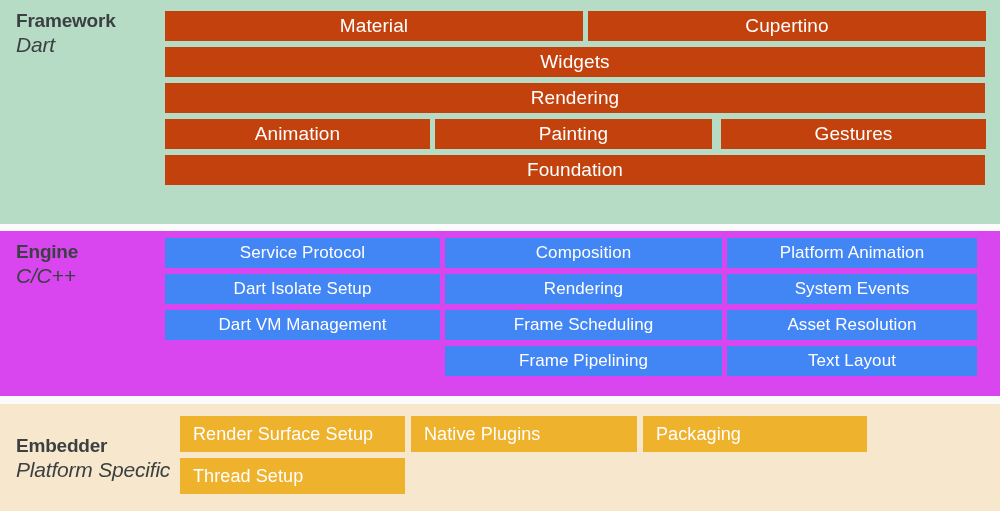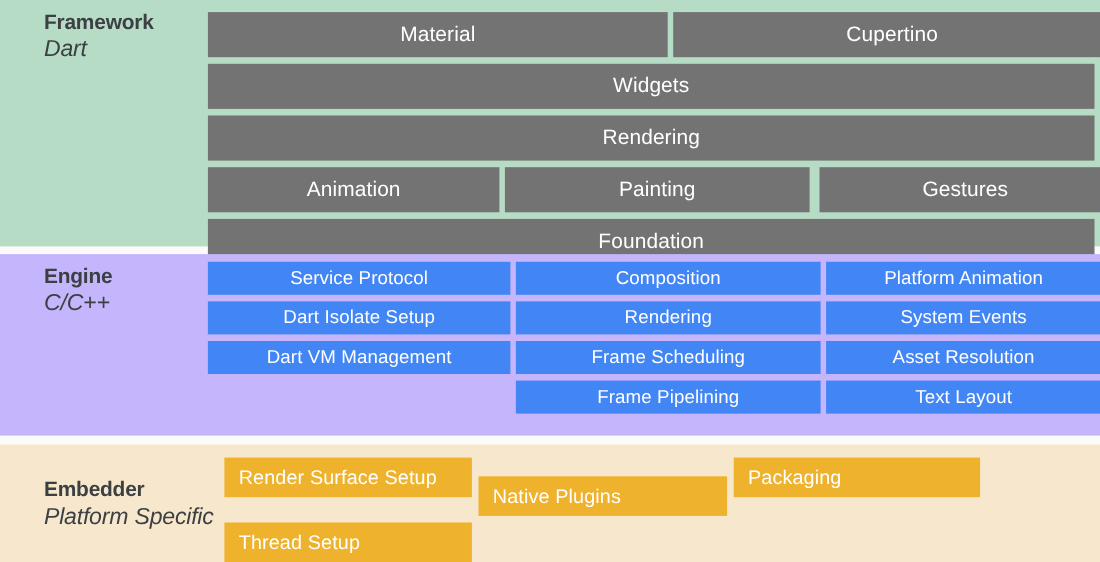--- a/index.html
+++ b/index.html
@@ -21,31 +21,30 @@
   }
 
   
   .layer {
     position: absolute;
     left: 0;
     width: 1000px;
     display: flex;
     align-items: stretch;
     box-sizing: border-box;
-    padding-left: 24px;
   }
   .layer-framework {
     top: 0;
     height: 224px;
     background: #b7dcc5;
   }
   .layer-engine {
     top: 231px;
     height: 165px;
-    background: #c4b5fd;
+    background: #d946ef;
     justify-content: space-between;
   }
   .layer-embedder {
     top: 404px;
     height: 107px;
     background: #f7e8cd;
   }
 
   
   .layer-label {
@@ -93,22 +92,22 @@
   
   .box {
     box-sizing: border-box;
     color: #ffffff;
     display: flex;
     align-items: center;
     white-space: nowrap;
     overflow: hidden;
   }
   .box-green {
-    background: #737373;
-    height: 41px;
+    background: #c2410c;
+    height: 30px;
     font-size: 19px;
     justify-content: center;
     letter-spacing: 0.1px;
   }
   .box-blue {
     background: #4285f4;
     height: 30px;
     font-size: 17px;
     justify-content: center;
     letter-spacing: 0.1px;
@@ -151,21 +150,21 @@
   .en-col-2 { flex: 0 0 277px; }
   .en-col-3 { flex: 0 0 250px; }
   .en-col-2 { margin-left: 0; }
 
   
   .em-body { padding-top: 12px; }
   .em-row { display: flex; margin-bottom: 6px; }
   .em-row:last-child { margin-bottom: 0; }
   .em-gap { width: 6px; flex: 0 0 6px; }
   .em-render { flex: 0 0 225px; }
-  .em-native { flex: 0 0 226px; margin-top: 17px; }
+  .em-native { flex: 0 0 226px; }
   .em-packaging { flex: 0 0 224px; }
   .em-thread { flex: 0 0 225px; }
   .em-eventloop { flex: 0 0 226px; }
 </style>
 </head>
 <body>
 
 <div class="diagram">
 
   <section class="layer layer-framework">

